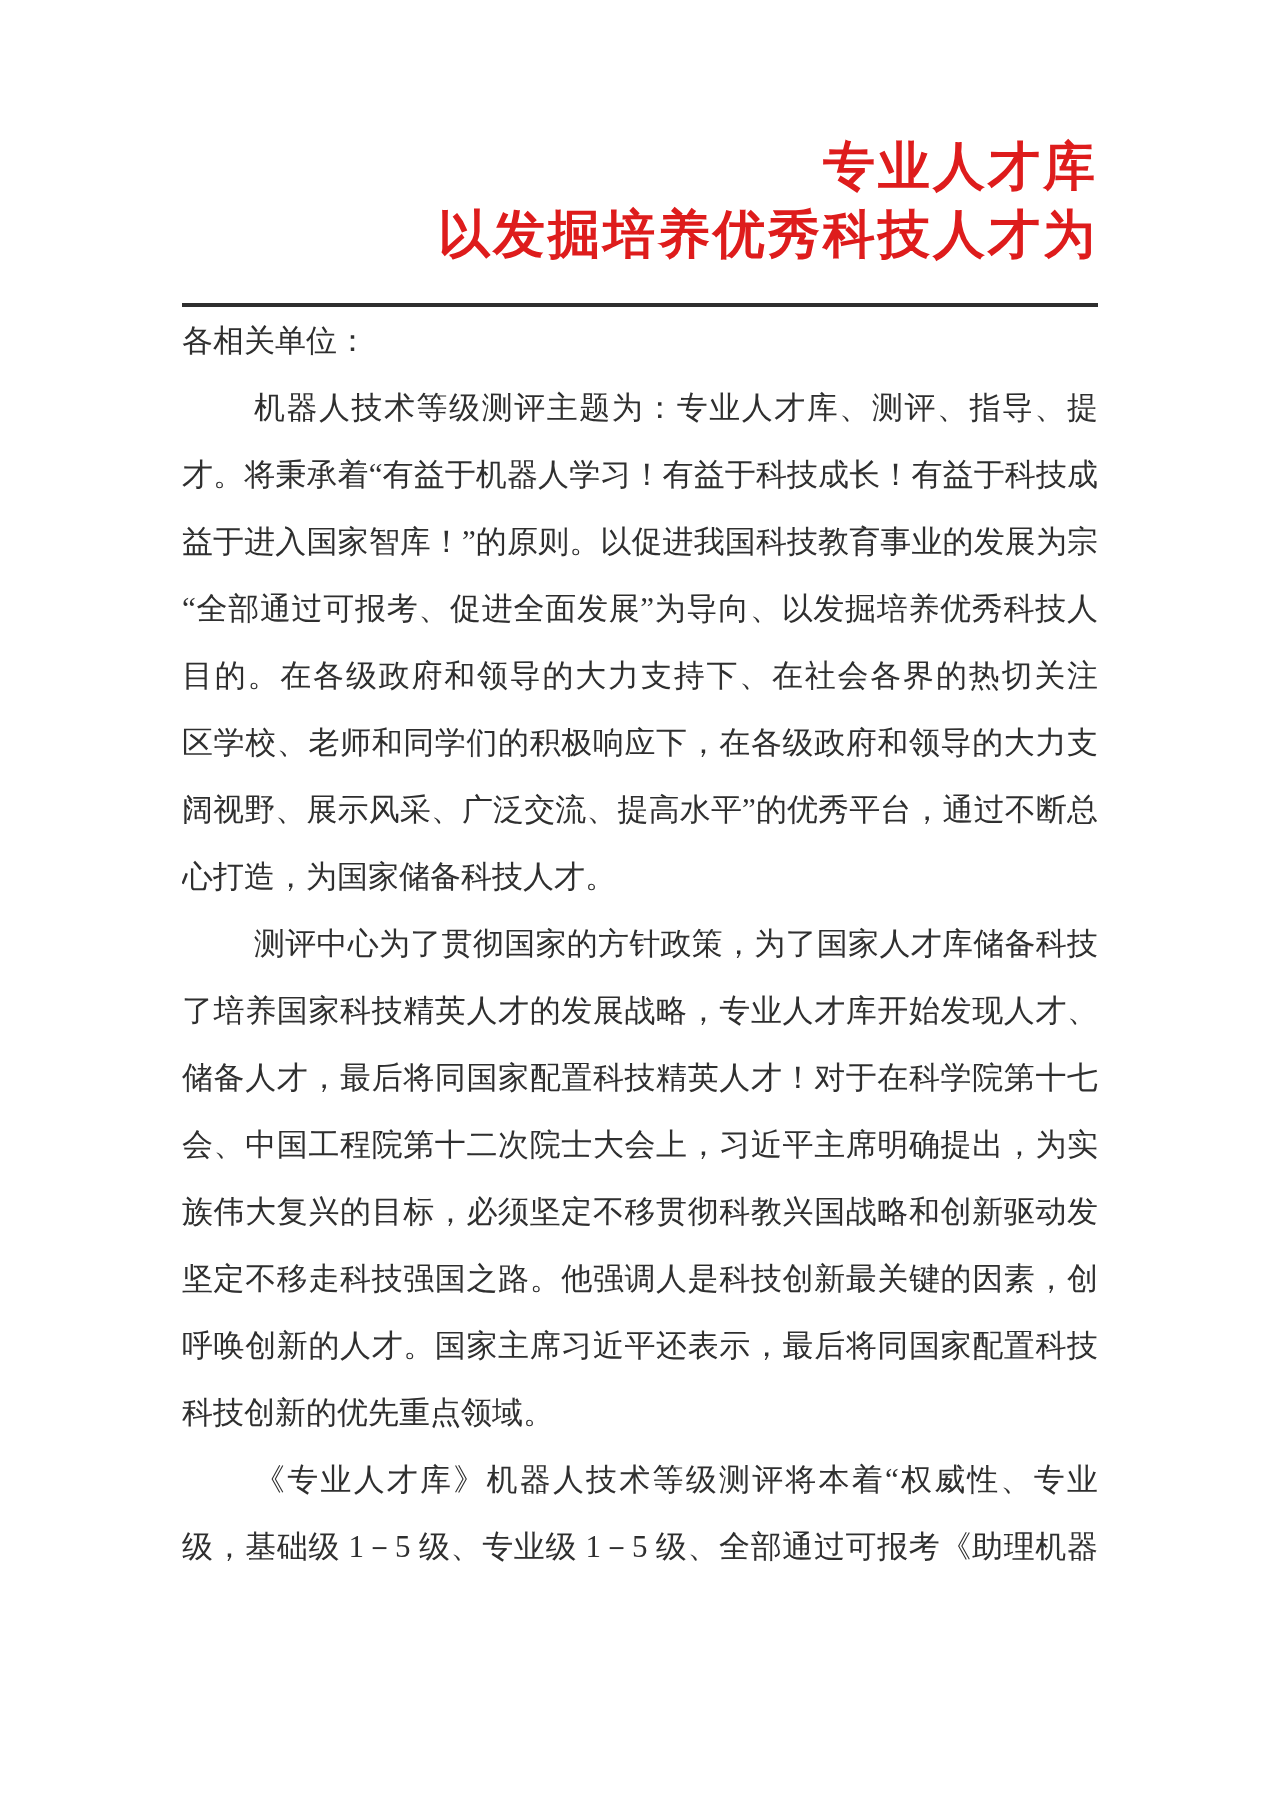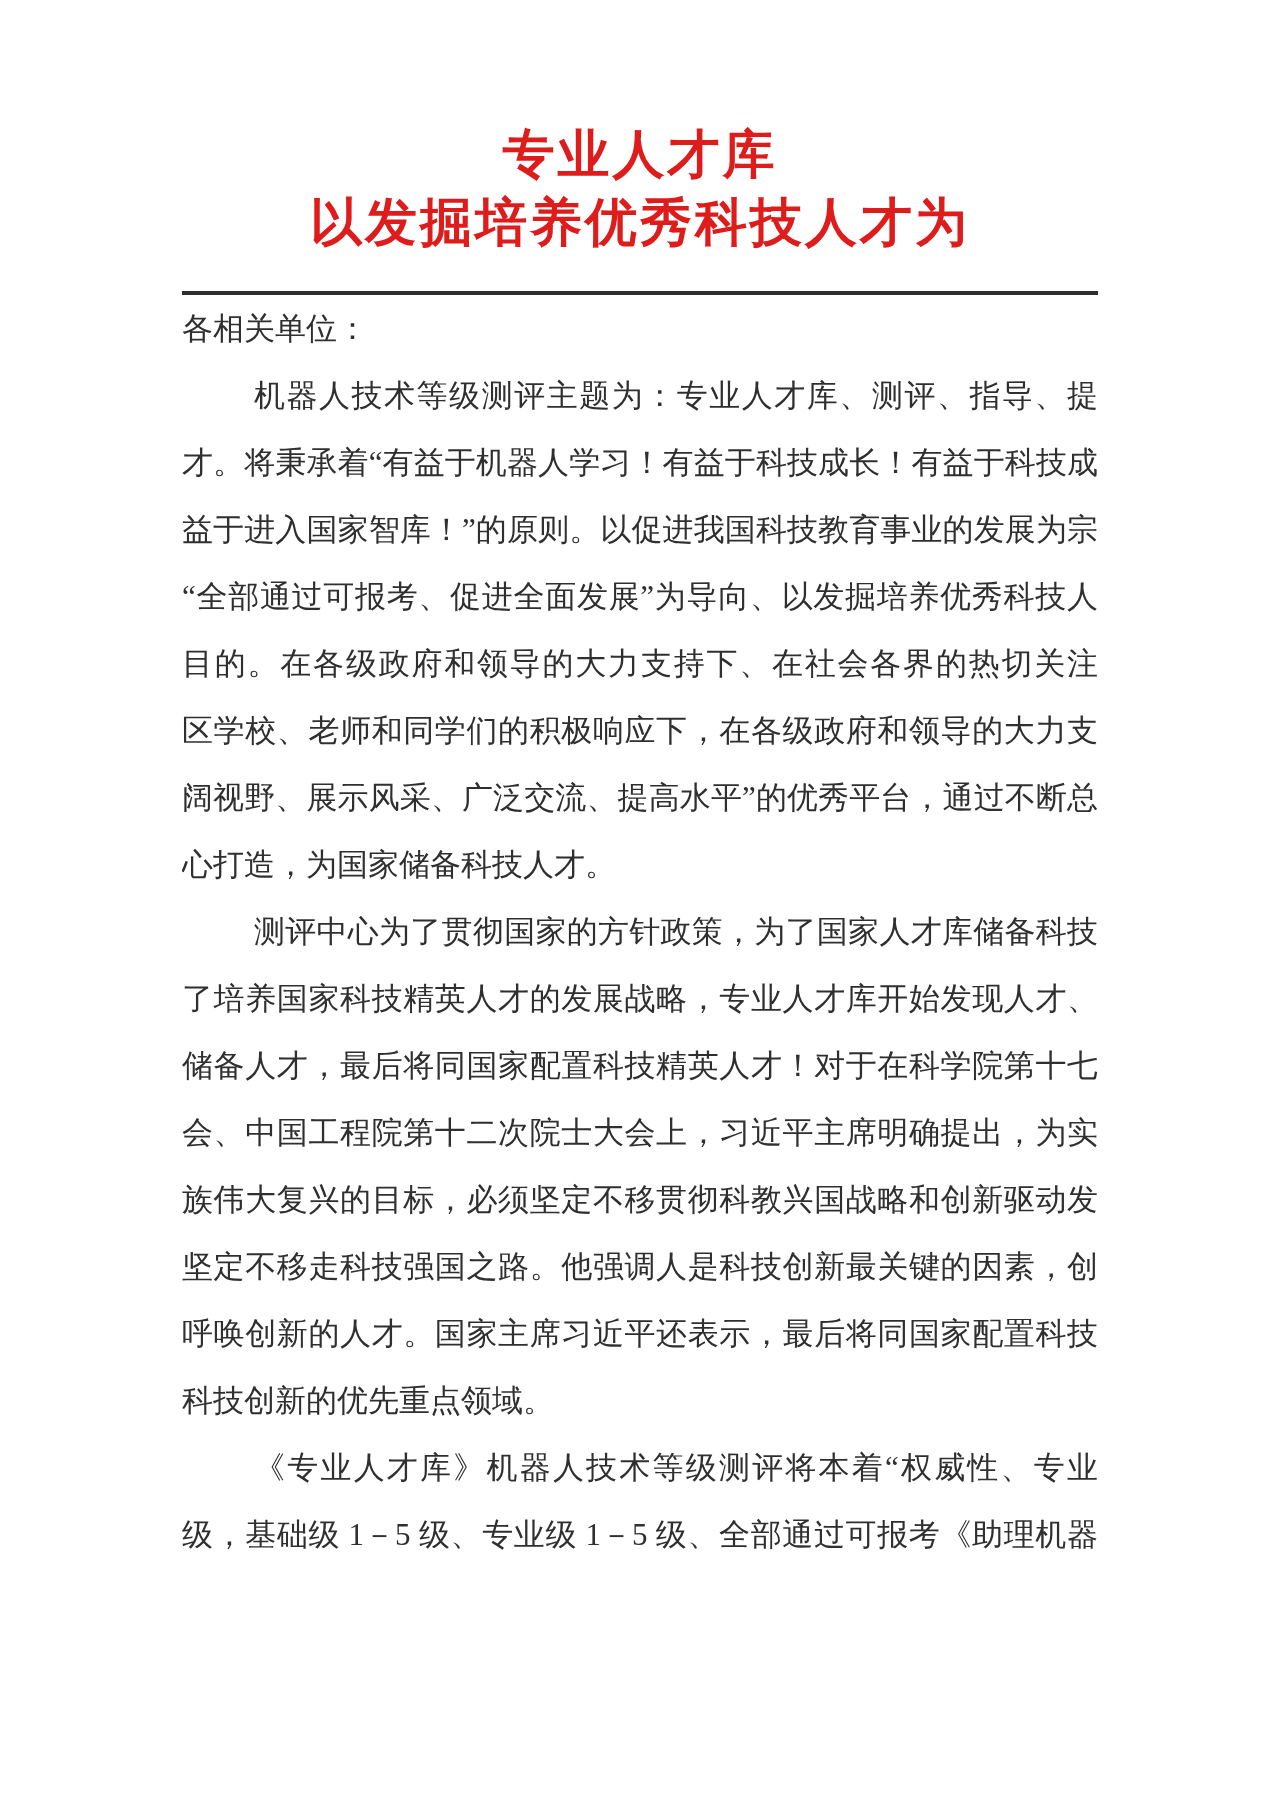--- a/index.html
+++ b/index.html
@@ -8,23 +8,23 @@
     position: relative;
     width: 1280px;
     height: 1811px;
     margin: 0 auto;
     background: #ffffff;
     font-family: "Liberation Serif", "DejaVu Serif", serif;
     overflow: hidden;
   }
   .title-block {
     width: 916px;
-    margin: 0 auto;
+    margin: 12px auto;
     padding-top: 121px;
-    text-align: center;
+    text-align: right;
   }
   .title-line {
     font-size: 52px;
     line-height: 68px;
     font-weight: bold;
     letter-spacing: 3px;
     color: var(--title-red, #de1c1c);
     white-space: nowrap;
   }
   .divider {

